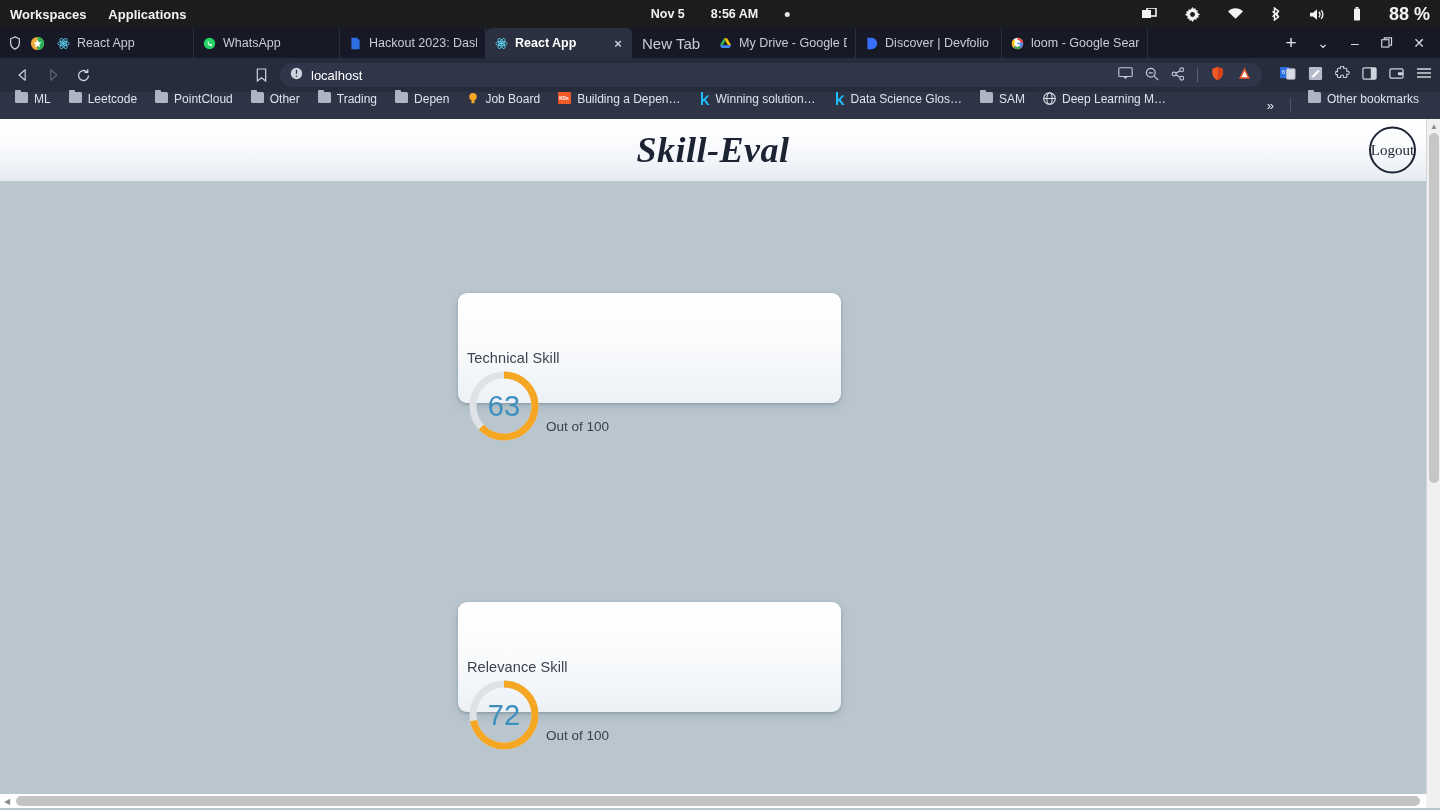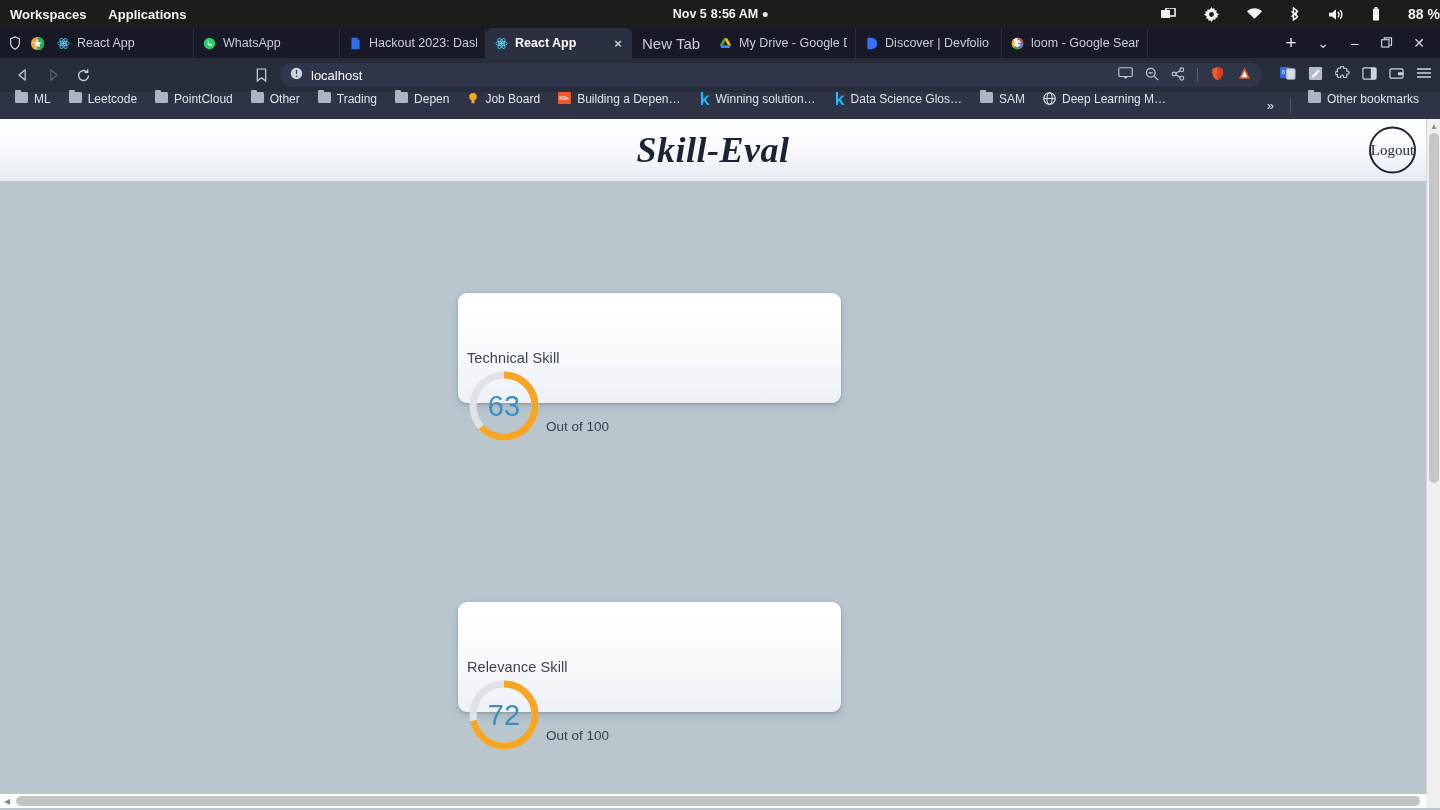--- a/index.html
+++ b/index.html
@@ -15,26 +15,26 @@
     height:28px; width:100%;
     background:#1c1c1c; color:#f2f2f2;
     display:flex; align-items:center;
     font-size:13px; font-weight:bold;
     position:relative;
   }
   #os-bar .left{ display:flex; align-items:center; gap:22px; padding-left:10px; }
   #os-bar .left span{ cursor:pointer; }
   #os-bar .center{
     position:absolute; left:50%; transform:translateX(-50%);
-    display:flex; align-items:center; gap:4px; font-size:12.5px;
+    display:flex; align-items:center; gap:26px; font-size:12.5px;
   }
   #os-bar .dot{ width:5px;height:5px;border-radius:50%;background:#e6e6e6;display:inline-block; }
   #os-bar .right{
-    margin-left:auto; display:flex; align-items:center; gap:28px; 
-    font-size:14px;
+    margin-left:auto; display:flex; align-items:center; gap:28px; padding-right:10px;
+    font-size:18px;
   }
   #os-bar .right .ic{ display:inline-flex; align-items:center; justify-content:center; }
 
   
   #browser{ background:#1e2230; }
   #tabstrip{
     height:30px; display:flex; align-items:flex-end;
     background:#16192400; background:#171a26;
     padding-left:4px;
   }

